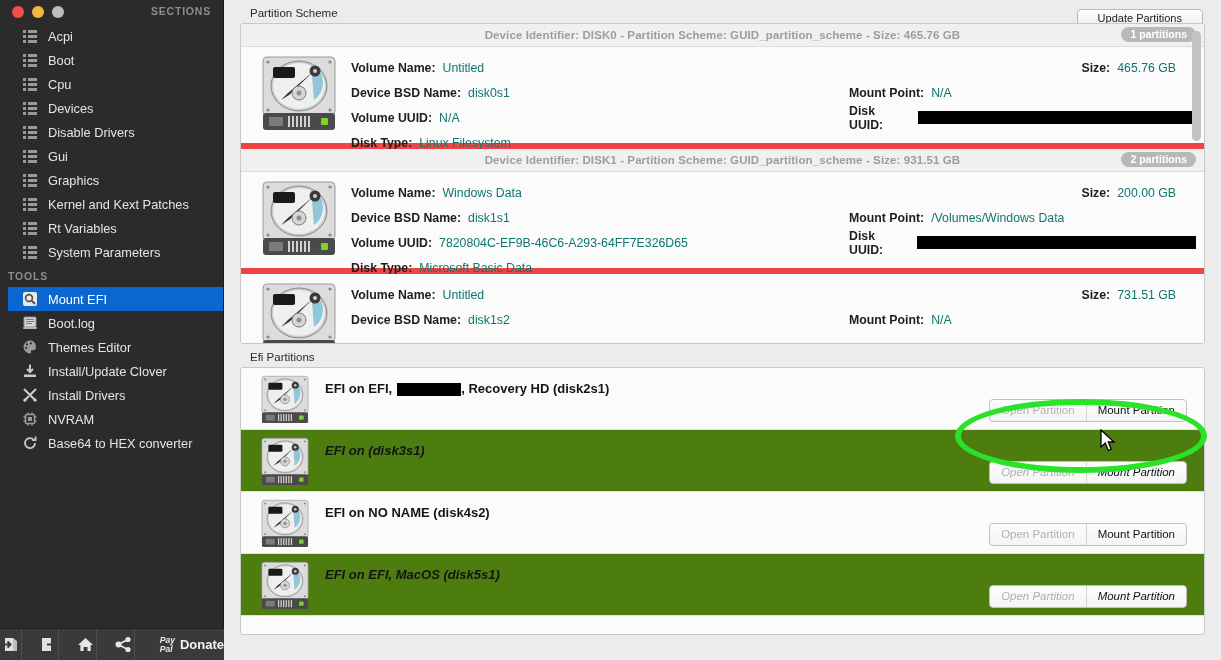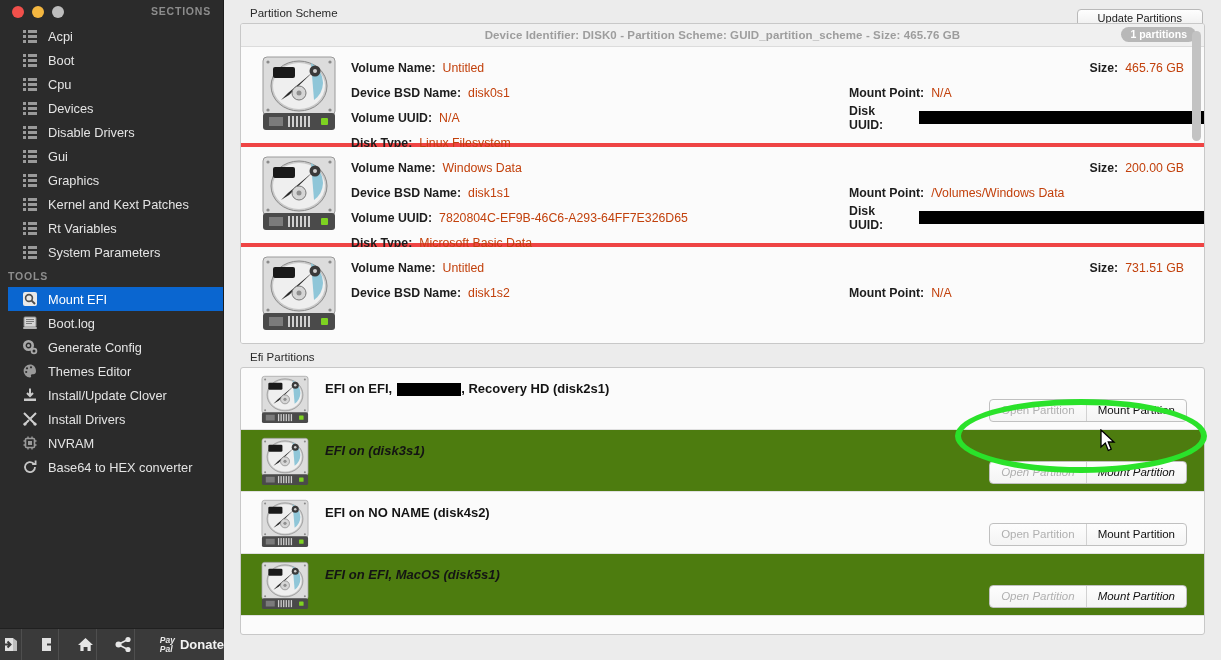--- a/index.html
+++ b/index.html
@@ -99,30 +99,30 @@
   }
   .disk-header-text {
     font-size: 11.5px; font-weight: bold; color: #9d9d9d; letter-spacing: .1px;
   }
   .pill {
     position: absolute; right: 8px; top: 3px;
     background: #b8b8b8; color: #fff; font-size: 10.5px; font-weight: bold;
     border-radius: 9px; padding: 1px 9px 2px;
   }
   .disk-body {
-    display: flex; padding: 8px 0 10px 18px; position: relative;
-    border-bottom: 4px solid #ef4444; background: #fbfbfb;
+    display: flex; padding: 8px 8px 10px 18px; position: relative;
+    border-bottom: 6px solid #ef4444; background: #fbfbfb;
   }
   .hdd {
     width: 80px; height: 78px; flex: 0 0 80px; margin-right: 12px;
   }
   .fields { flex: 1; position: relative; height: 78px; }
   .frow { height: 25px; display: flex; align-items: center; }
   .lab { font-size: 12.3px; font-weight: bold; color: #1d1d1d; }
-  .val { font-size: 12.3px; color: #c2410c; margin-left: 7px; }
+  .val { font-size: 12.3px; color: #0f766e; margin-left: 7px; }
   .col2 { position: absolute; left: 498px; top: 0; }
   .col2 .frow { height: 25px; align-items: center; }
   .right-size { position: absolute; right: 20px; top: 0; height: 25px;
                 display: flex; align-items: center; }
   .redact { display: inline-block; background: #000; height: 13px;
             vertical-align: middle; margin-left: 7px; }
 
   .scrollbar {
     position: absolute; right: 3px; top: 3px; width: 9px;
     bottom: 3px;
@@ -302,28 +302,20 @@
             </svg></span>
           <span class="nav-label">Mount EFI</span>
         </div>
         <div class="nav-item">
           <span class="ic"><svg width="16" height="16" viewBox="0 0 16 16">
               <rect x="2" y="2" width="12" height="10" rx="1" fill="#d6d6d6" stroke="#8d8d8d"></rect>
               <path d="M4 4.5h8M4 6.5h8M4 8.5h6" stroke="#7d7d7d" stroke-width="1"></path>
               <rect x="1" y="12" width="14" height="2" rx="1" fill="#b5b5b5"></rect>
             </svg></span>
           <span class="nav-label">Boot.log</span>
-        </div>
-        <div class="nav-item">
-          <span class="ic"><svg width="16" height="16" viewBox="0 0 16 16">
-              <circle cx="6.5" cy="6.5" r="4.2" fill="none" stroke="#a8a8a8" stroke-width="2.6"></circle>
-              <circle cx="6.5" cy="6.5" r="1.5" fill="#a8a8a8"></circle>
-              <circle cx="12" cy="12" r="2.4" fill="none" stroke="#a8a8a8" stroke-width="1.8"></circle>
-            </svg></span>
-          <span class="nav-label">Generate Config</span>
         </div>
         <div class="nav-item">
           <span class="ic"><svg width="16" height="16" viewBox="0 0 16 16">
               <path d="M8 1.6a6.4 6.4 0 100 12.8c1 0 1.4-.7 1-1.4-.5-.9.2-1.7 1.2-1.7h1.1c1.6 0 2.7-1.2 2.7-2.8C14 4 11.4 1.6 8 1.6z" fill="#9a9a9a"></path>
               <circle cx="5" cy="5.3" r="1.1" fill="#2e2e2e"></circle>
               <circle cx="9" cy="4.3" r="1.1" fill="#2e2e2e"></circle>
               <circle cx="4.2" cy="9" r="1.1" fill="#2e2e2e"></circle>
             </svg></span>
           <span class="nav-label">Themes Editor</span>
         </div>
@@ -462,20 +454,24 @@
                 <div class="frow">
                   <span class="lab">Disk UUID:</span>
                   <span class="redact" style="width:285px"></span>
                 </div>
               </div>
               <div class="right-size">
                 <span class="lab">Size:</span>
                 <span class="val">465.76 GB</span>
               </div>
             </div>
+          </div>
+          <div class="disk-header">
+            <span class="disk-header-text">Device Identifier: DISK1 - Partition Scheme: GUID_partition_scheme - Size: 931.51 GB</span>
+            <span class="pill">2 partitions</span>
           </div>
           <div class="disk-body">
             <svg class="hdd" viewBox="0 0 80 78">
               <rect x="4" y="2" width="72" height="58" rx="4" fill="#dcdcdc" stroke="#9a9a9a"></rect>
               <ellipse cx="40" cy="31" rx="28" ry="25" fill="#c9c9c9" stroke="#8a8a8a"></ellipse>
               <ellipse cx="40" cy="31" rx="26" ry="23" fill="#efefef"></ellipse>
               <path d="M52 8 a24 24 0 0 1 12 20 a22 22 0 0 1 -9 17 z" fill="#8fc6d8"></path>
               <rect x="14" y="12" width="22" height="11" rx="2" fill="#1a1a1a"></rect>
               <path d="M55 16 L30 40 L22 45 L29 38 Z" fill="#2a2a2a"></path>
               <circle cx="56" cy="16" r="5.5" fill="#3a3a3a"></circle>

